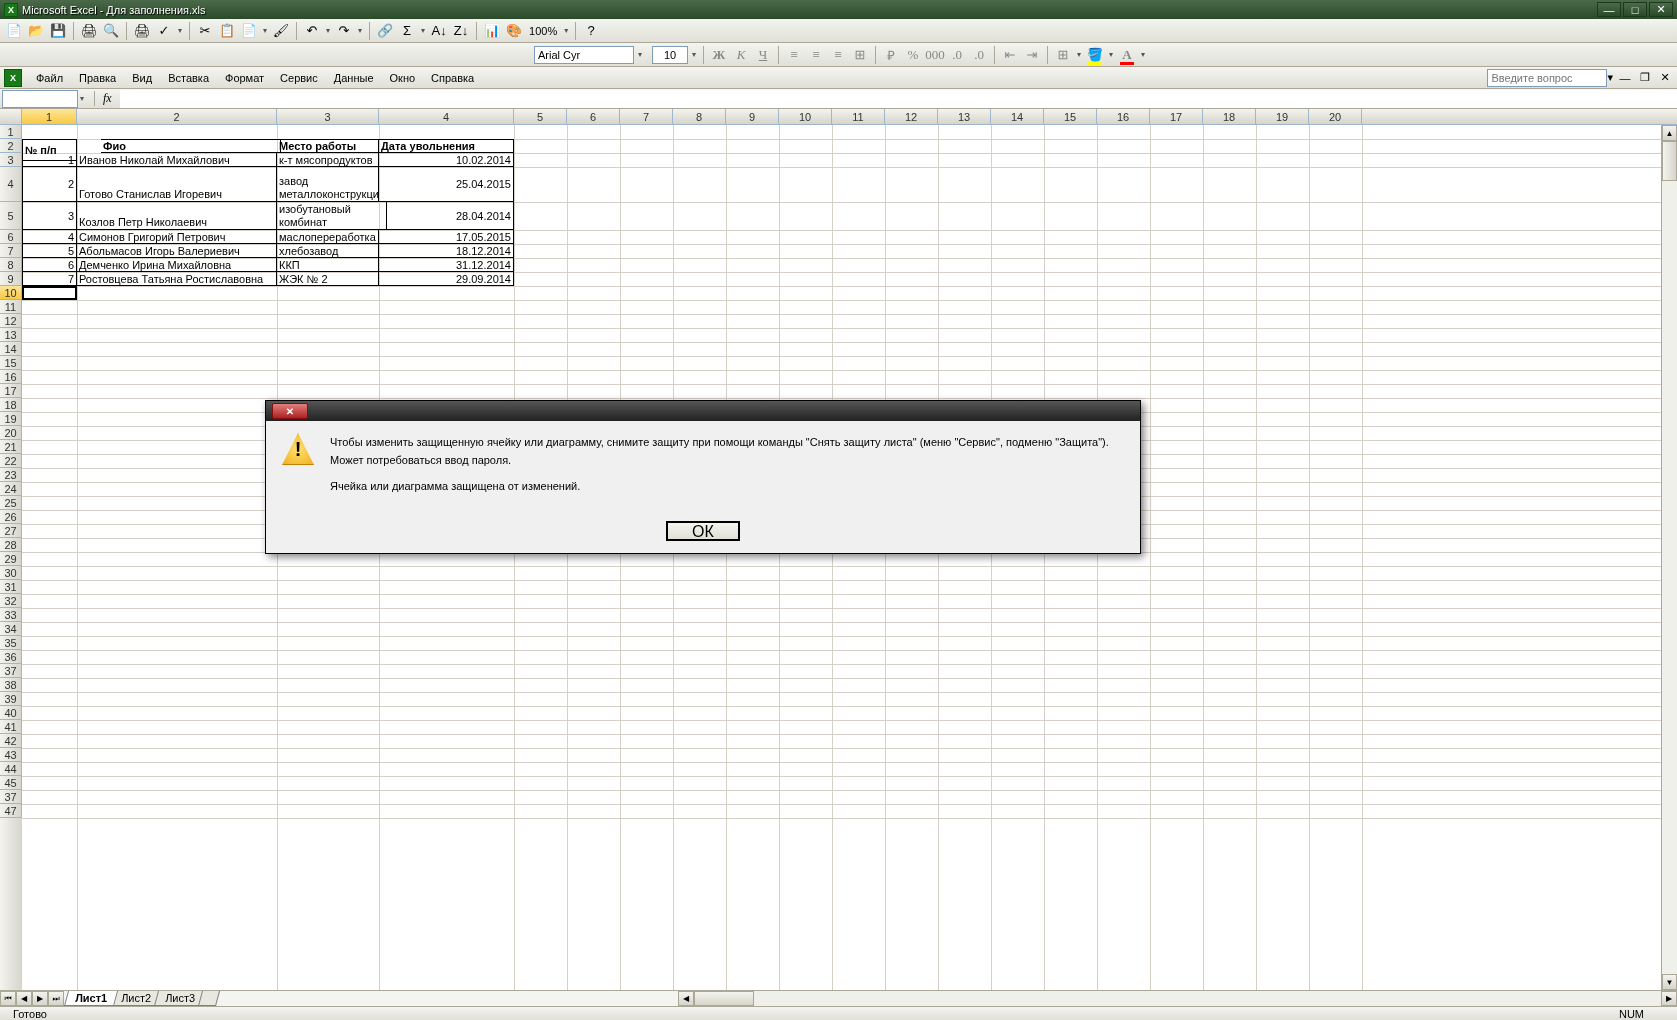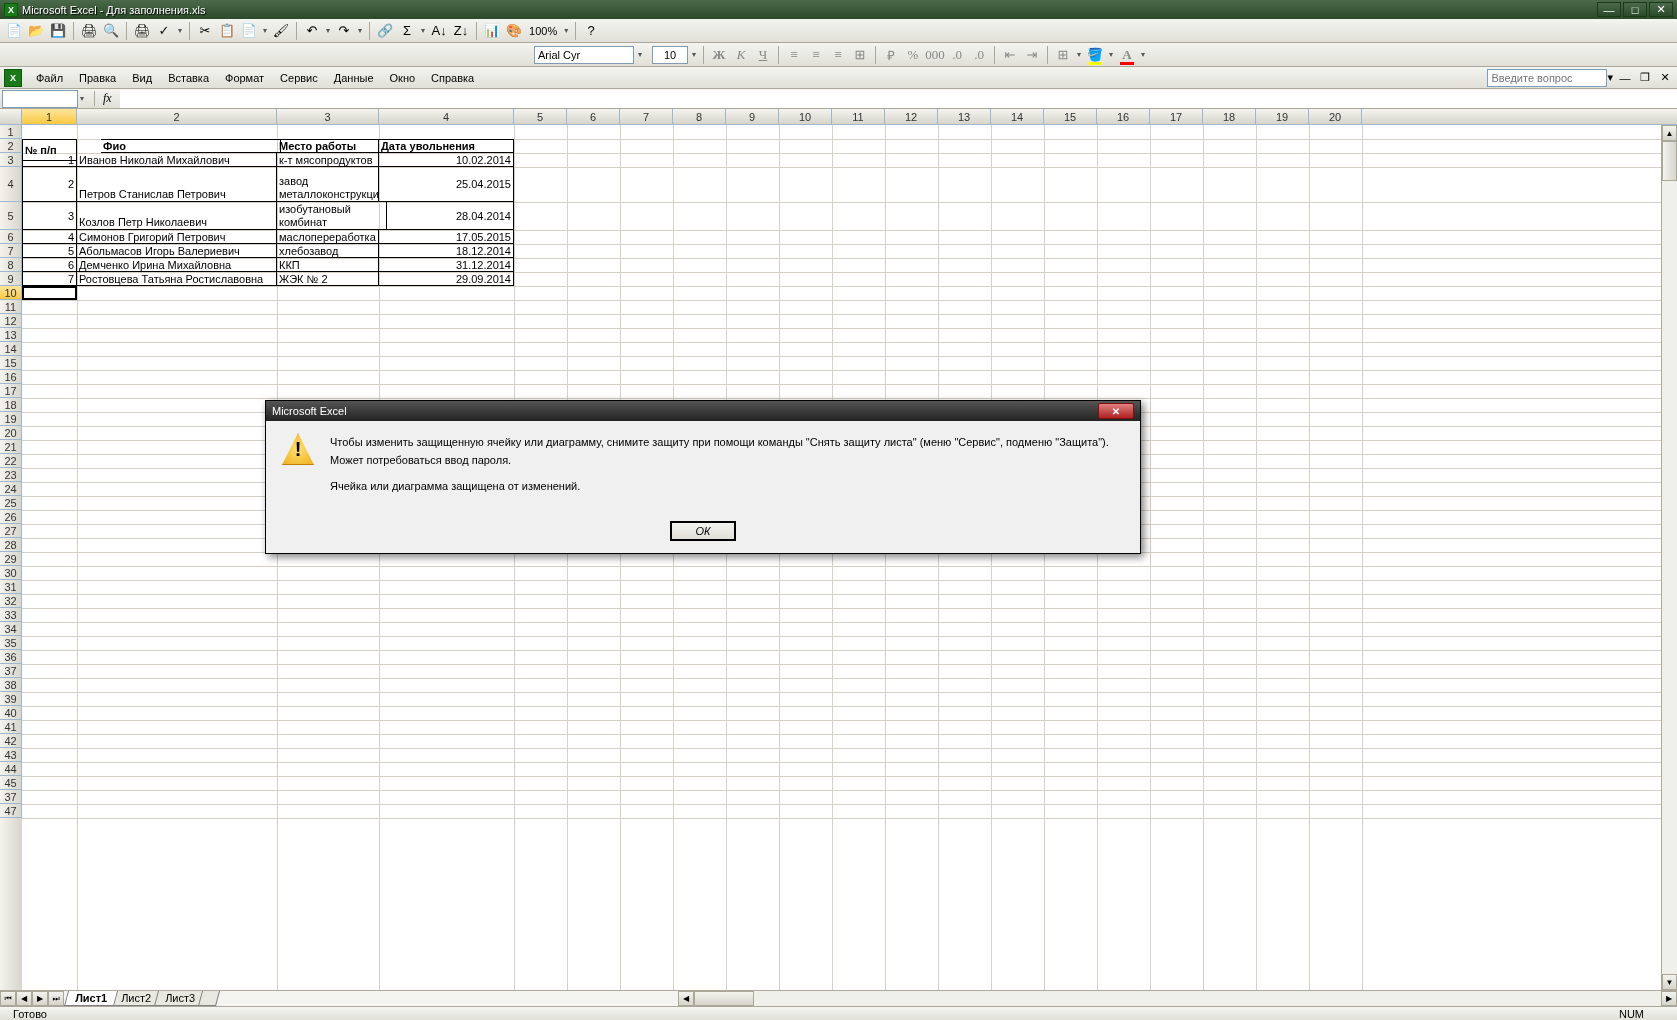--- a/index.html
+++ b/index.html
@@ -79,21 +79,21 @@
 
 .dialog-overlay { position: absolute; left: 265px; top: 400px; width: 876px; background: #f0f0f0; border: 1px solid #000; box-shadow: 3px 3px 8px rgba(0,0,0,0.5); z-index: 100; }
 .dialog-titlebar { height: 20px; background: linear-gradient(#555, #222); color: #fff; display: flex; align-items: center; padding: 0 6px; font-size: 11px; }
 .dialog-titlebar .dtitle { flex: 1; }
 .dialog-titlebar .dclose { width: 36px; height: 16px; background: linear-gradient(#e08080, #b02020); border: 1px solid #801010; display: flex; align-items: center; justify-content: center; color: #fff; font-size: 10px; font-weight: bold; cursor: pointer; border-radius: 2px; }
 .dialog-body { padding: 12px 16px; display: flex; gap: 16px; align-items: flex-start; }
 .dialog-body .dicon { width: 32px; height: 32px; background: radial-gradient(#ffe070, #f0b020); border: 1px solid #c08000; position: relative; clip-path: polygon(50% 0%, 100% 100%, 0% 100%); display: flex; align-items: center; justify-content: center; font-size: 20px; font-weight: bold; color: #000; }
 .dialog-body .dtext { flex: 1; font-size: 11px; line-height: 18px; }
 .dialog-body .dtext p { margin-bottom: 8px; }
 .dialog-buttons { padding: 6px 0 12px 0; text-align: center; }
-.dialog-buttons .dok { width: 66px; height: 20px; border: 2px solid #000; background: linear-gradient(#f4f4f0, #e0e0d8); font-size: 11px; cursor: pointer; font-style: italic; }
+.dialog-buttons .dok { width: 74px; height: 20px; border: 2px solid #000; background: linear-gradient(#f4f4f0, #e0e0d8); font-size: 16px; cursor: pointer; }
 </style>
 </head>
 <body>
 
 <div class="titlebar">
   <div class="icon">X</div>
   <div class="title">Microsoft Excel - Для заполнения.xls</div>
   <div class="winbtns">
     <div class="winbtn">—</div>
     <div class="winbtn">□</div>
@@ -349,21 +349,21 @@
         <div class="gridline-h" style="top: 693px;"></div>
         <div class="cell bordered bordered-top bordered-left bold" style="left: 0px; top: 14px; width: 55px; height: 22px;">№ п/п</div>
         <div class="cell bordered bordered-top bold" style="left: 55px; top: 14px; width: 180px; height: 14px; margin-left: 24px;">Фио</div>
         <div class="cell bordered bordered-top bold" style="left: 255px; top: 14px; width: 102px; height: 14px;">Место работы</div>
         <div class="cell bordered bordered-top bold" style="left: 357px; top: 14px; width: 135px; height: 14px;">Дата увольнения</div>
         <div class="cell bordered bordered-left right" style="left: 0px; top: 28px; width: 55px; height: 14px;">1</div>
         <div class="cell bordered" style="left: 55px; top: 28px; width: 200px; height: 14px;">Иванов Николай Михайлович</div>
         <div class="cell bordered" style="left: 255px; top: 28px; width: 102px; height: 14px;">к-т мясопродуктов</div>
         <div class="cell bordered right" style="left: 357px; top: 28px; width: 135px; height: 14px;">10.02.2014</div>
         <div class="cell bordered bordered-left right" style="left: 0px; top: 42px; width: 55px; height: 35px;">2</div>
-        <div class="cell bordered wrap" style="left: 55px; top: 42px; width: 200px; height: 35px;">Петров Станислав Петрович</div>
+        <div class="cell bordered wrap" style="left: 55px; top: 42px; width: 200px; height: 35px;">Готово Станислав Игоревич</div>
         <div class="cell bordered wrap" style="left: 255px; top: 42px; width: 102px; height: 35px;">завод металлоконструкций</div>
         <div class="cell bordered right" style="left: 357px; top: 42px; width: 135px; height: 35px;">25.04.2015</div>
         <div class="cell bordered bordered-left right" style="left: 0px; top: 77px; width: 55px; height: 28px;">3</div>
         <div class="cell bordered wrap" style="left: 55px; top: 77px; width: 200px; height: 28px;">Козлов Петр Николаевич</div>
         <div class="cell bordered wrap" style="left: 255px; top: 77px; width: 110px; height: 28px;">изобутановый комбинат</div>
         <div class="cell bordered right" style="left: 357px; top: 77px; width: 135px; height: 28px;">28.04.2014</div>
         <div class="cell bordered bordered-left right" style="left: 0px; top: 105px; width: 55px; height: 14px;">4</div>
         <div class="cell bordered" style="left: 55px; top: 105px; width: 200px; height: 14px;">Симонов Григорий Петрович</div>
         <div class="cell bordered" style="left: 255px; top: 105px; width: 102px; height: 14px;">маслопереработка</div>
         <div class="cell bordered right" style="left: 357px; top: 105px; width: 135px; height: 14px;">17.05.2015</div>
@@ -418,21 +418,20 @@
   </div>
 </div>
 
 <div class="statusbar">
   <div class="status">Готово</div>
   <div class="num">NUM</div>
 </div>
 
 <div class="dialog-overlay">
   <div class="dialog-titlebar">
-    <div class="dtitle">Microsoft Excel</div>
     <div class="dclose">✕</div>
   </div>
   <div class="dialog-body">
     <div class="dicon">!</div>
     <div class="dtext">
       <p>Чтобы изменить защищенную ячейку или диаграмму, снимите защиту при помощи команды "Снять защиту листа" (меню "Сервис", подменю "Защита"). Может потребоваться ввод пароля.</p>
       <p>Ячейка или диаграмма защищена от изменений.</p>
     </div>
   </div>
   <div class="dialog-buttons">

